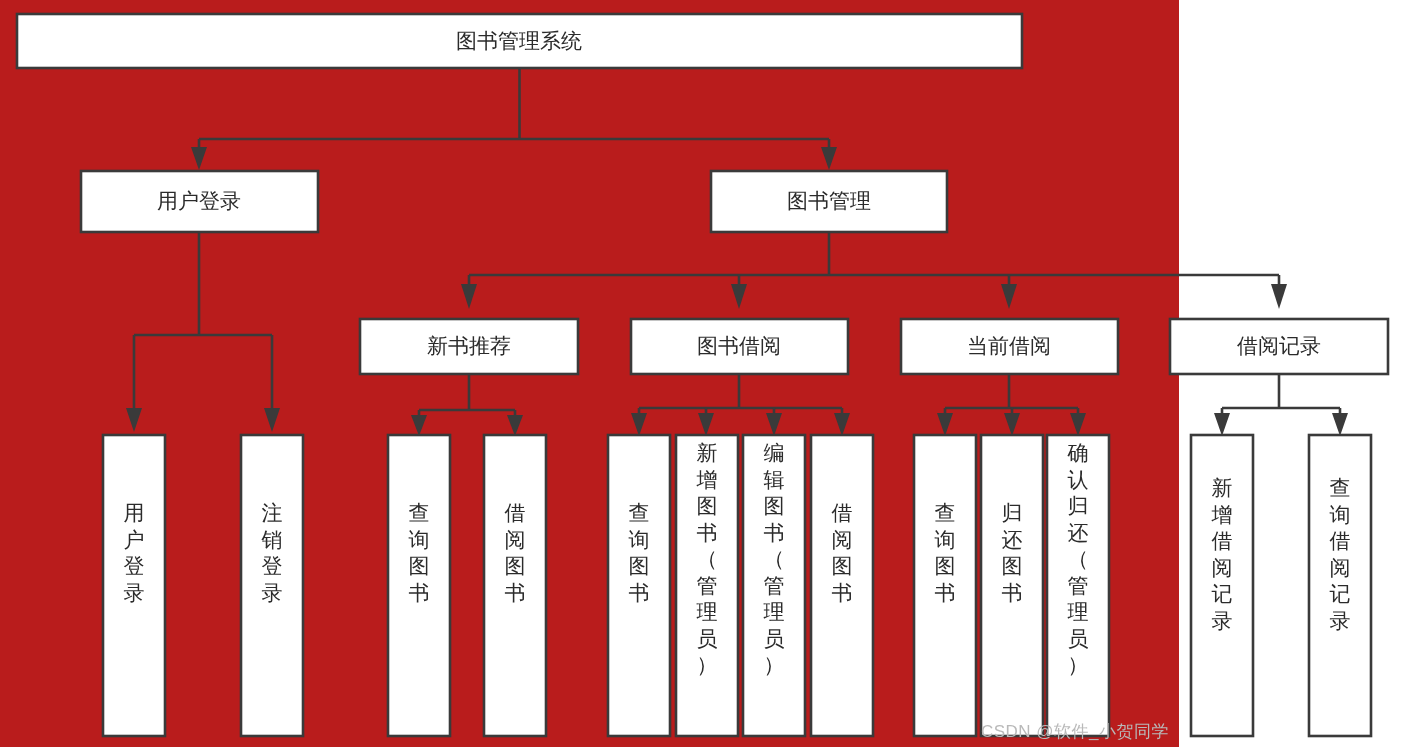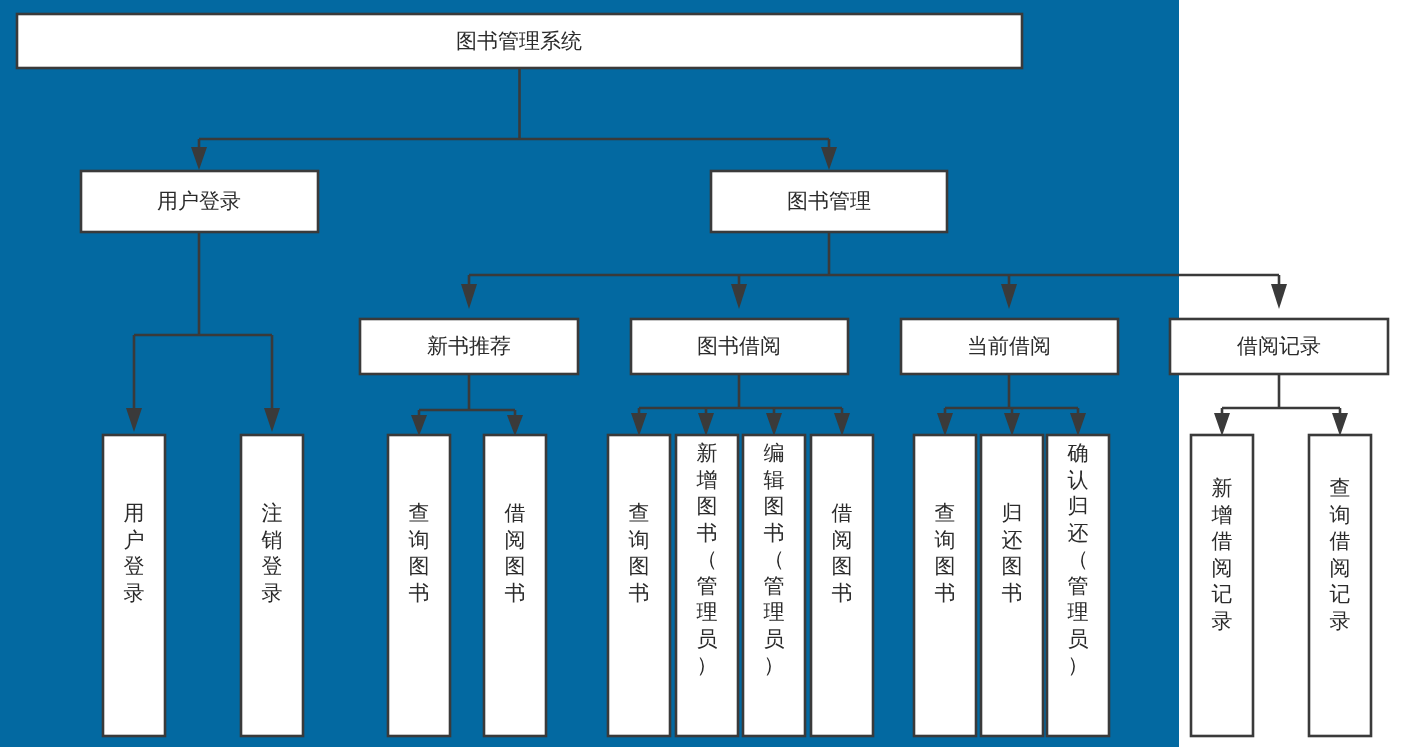--- a/index.html
+++ b/index.html
@@ -10,21 +10,21 @@
   body {
     width: 1405px;
     height: 747px;
     font-family: "Liberation Sans", "DejaVu Sans", sans-serif;
     overflow: hidden;
   }
   #diagram-root {
     position: relative;
     width: 1179px;
     height: 747px;
-    background: #0369a1;
+    background: #b91c1c;
   }
   svg.diagram-canvas {
     position: absolute;
     left: 0;
     top: 0;
     width: 1405px;
     height: 747px;
   }
   .node-box {
     fill: #ffffff;
@@ -227,13 +227,14 @@
       <rect class="node-box" x="1191" y="435" width="62" height="301"></rect>
       <text class="node-label-v" x="1222" y="495"><tspan x="1222" dy="0">新</tspan><tspan x="1222" dy="26.5">增</tspan><tspan x="1222" dy="26.5">借</tspan><tspan x="1222" dy="26.5">阅</tspan><tspan x="1222" dy="26.5">记</tspan><tspan x="1222" dy="26.5">录</tspan></text>
     </g>
     <g>
       <rect class="node-box" x="1309" y="435" width="62" height="301"></rect>
       <text class="node-label-v" x="1340" y="495"><tspan x="1340" dy="0">查</tspan><tspan x="1340" dy="26.5">询</tspan><tspan x="1340" dy="26.5">借</tspan><tspan x="1340" dy="26.5">阅</tspan><tspan x="1340" dy="26.5">记</tspan><tspan x="1340" dy="26.5">录</tspan></text>
     </g>
 
   </svg>
 
+  <div class="watermark-text">CSDN @软件_小贺同学</div>
 </div>
 
 </body></html>

